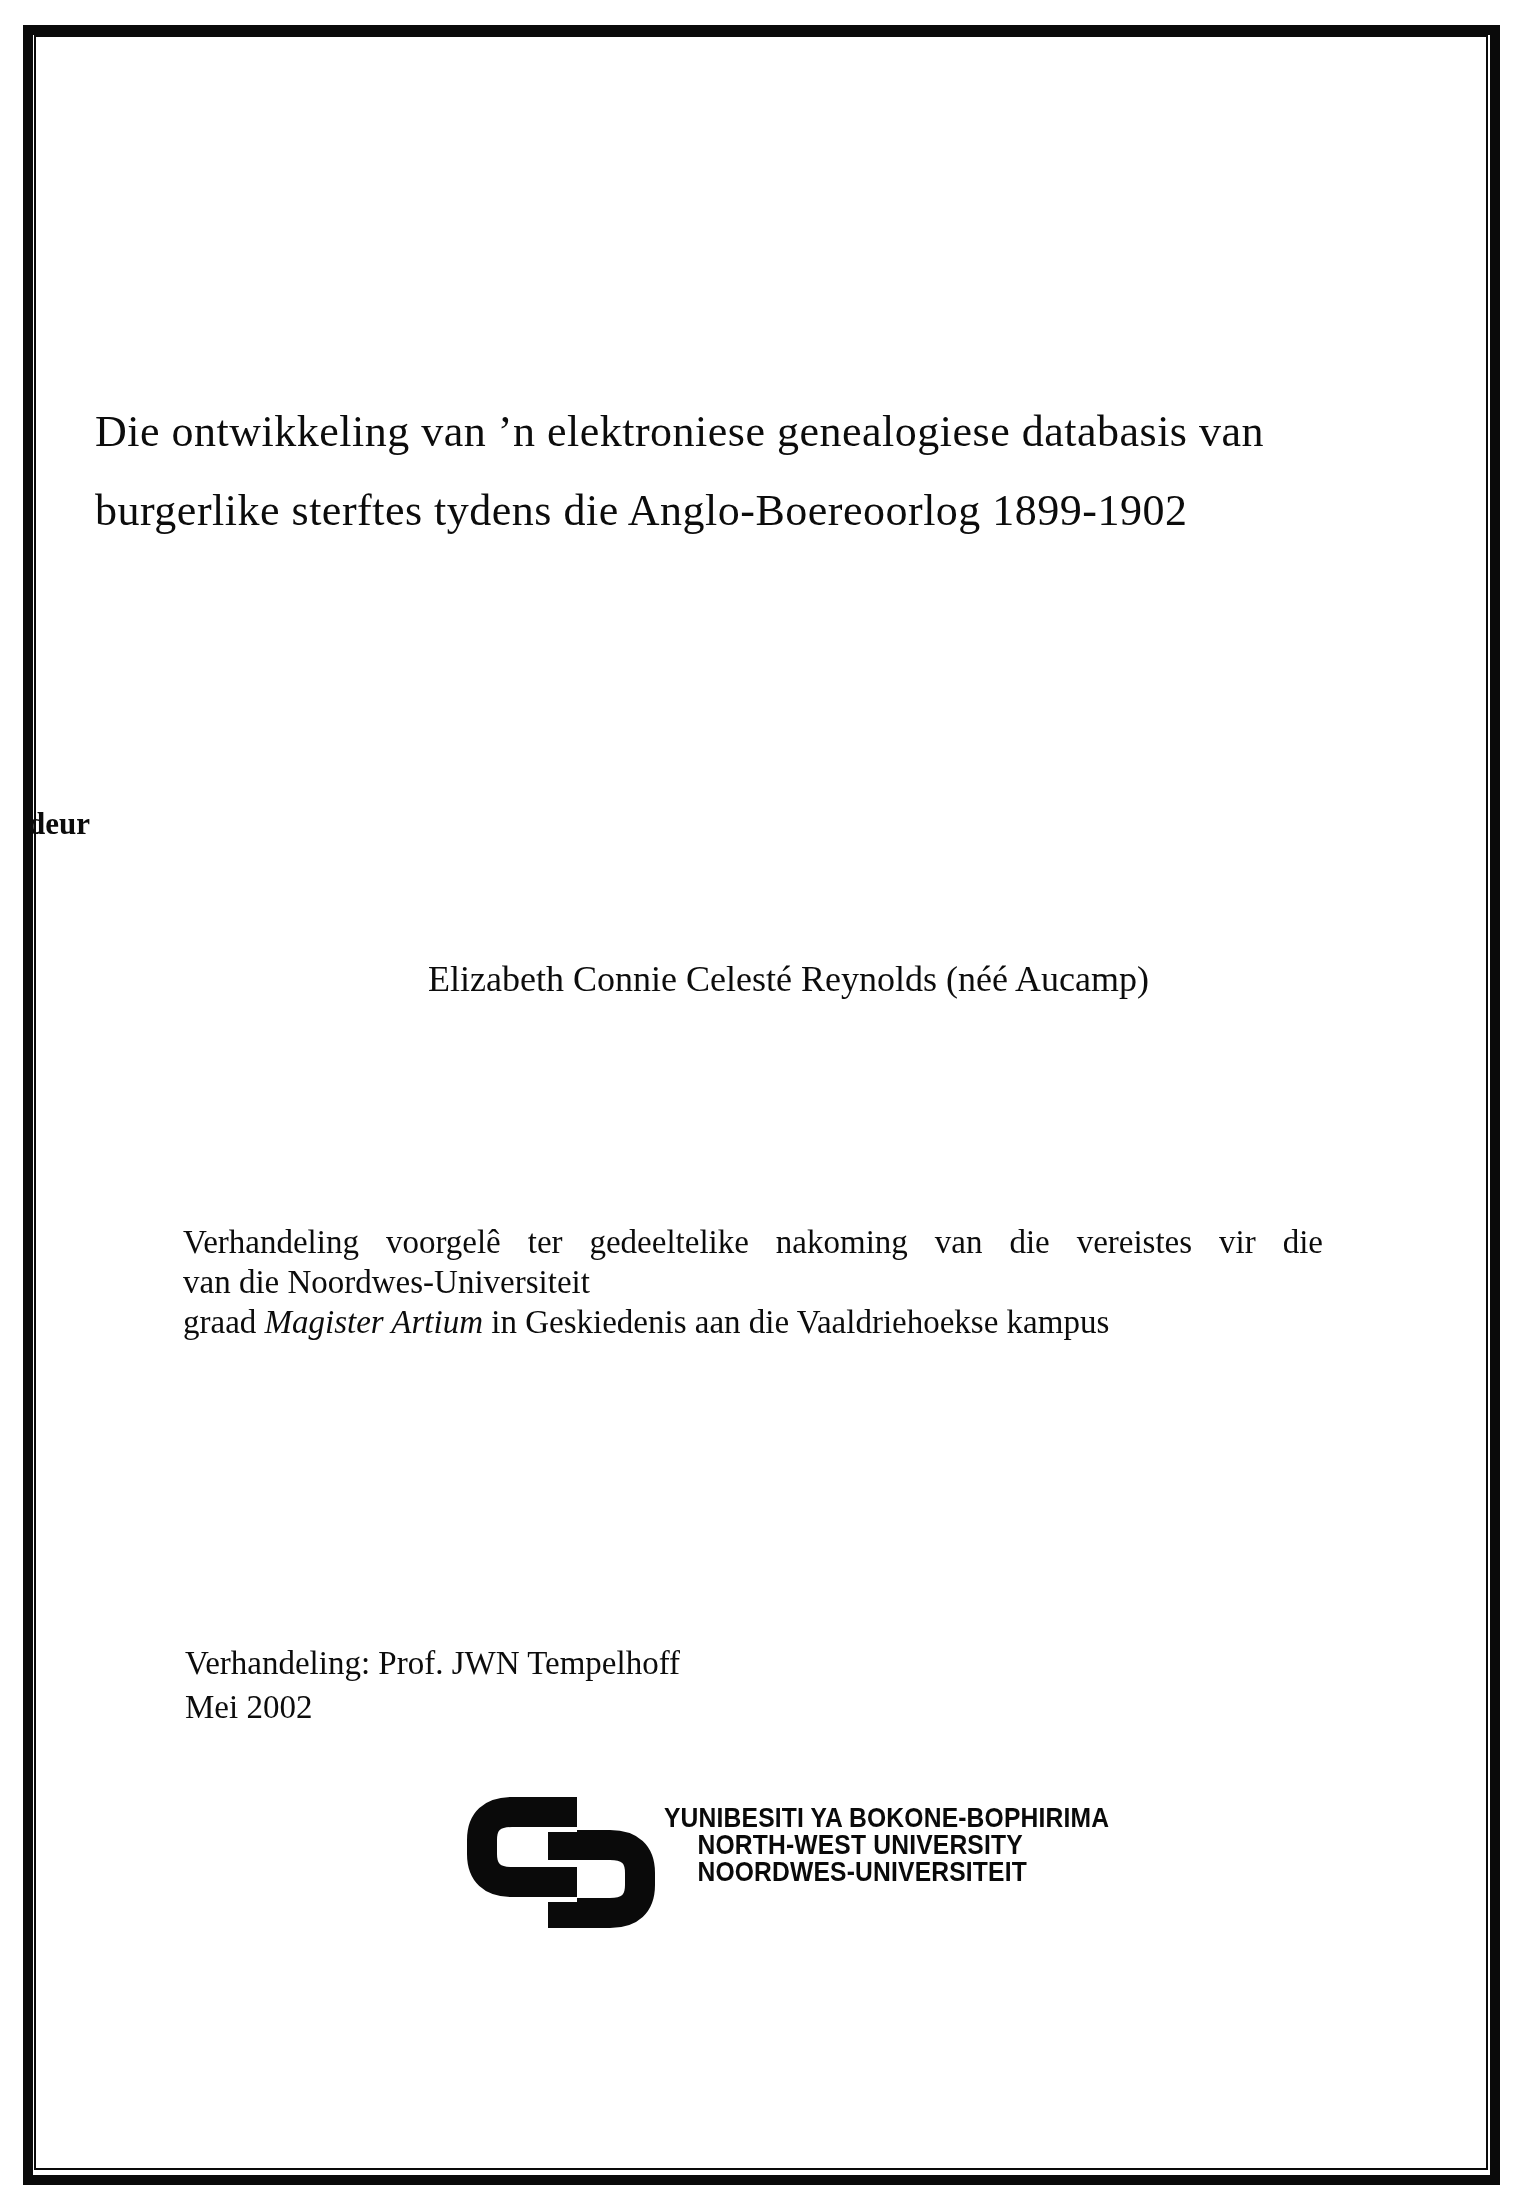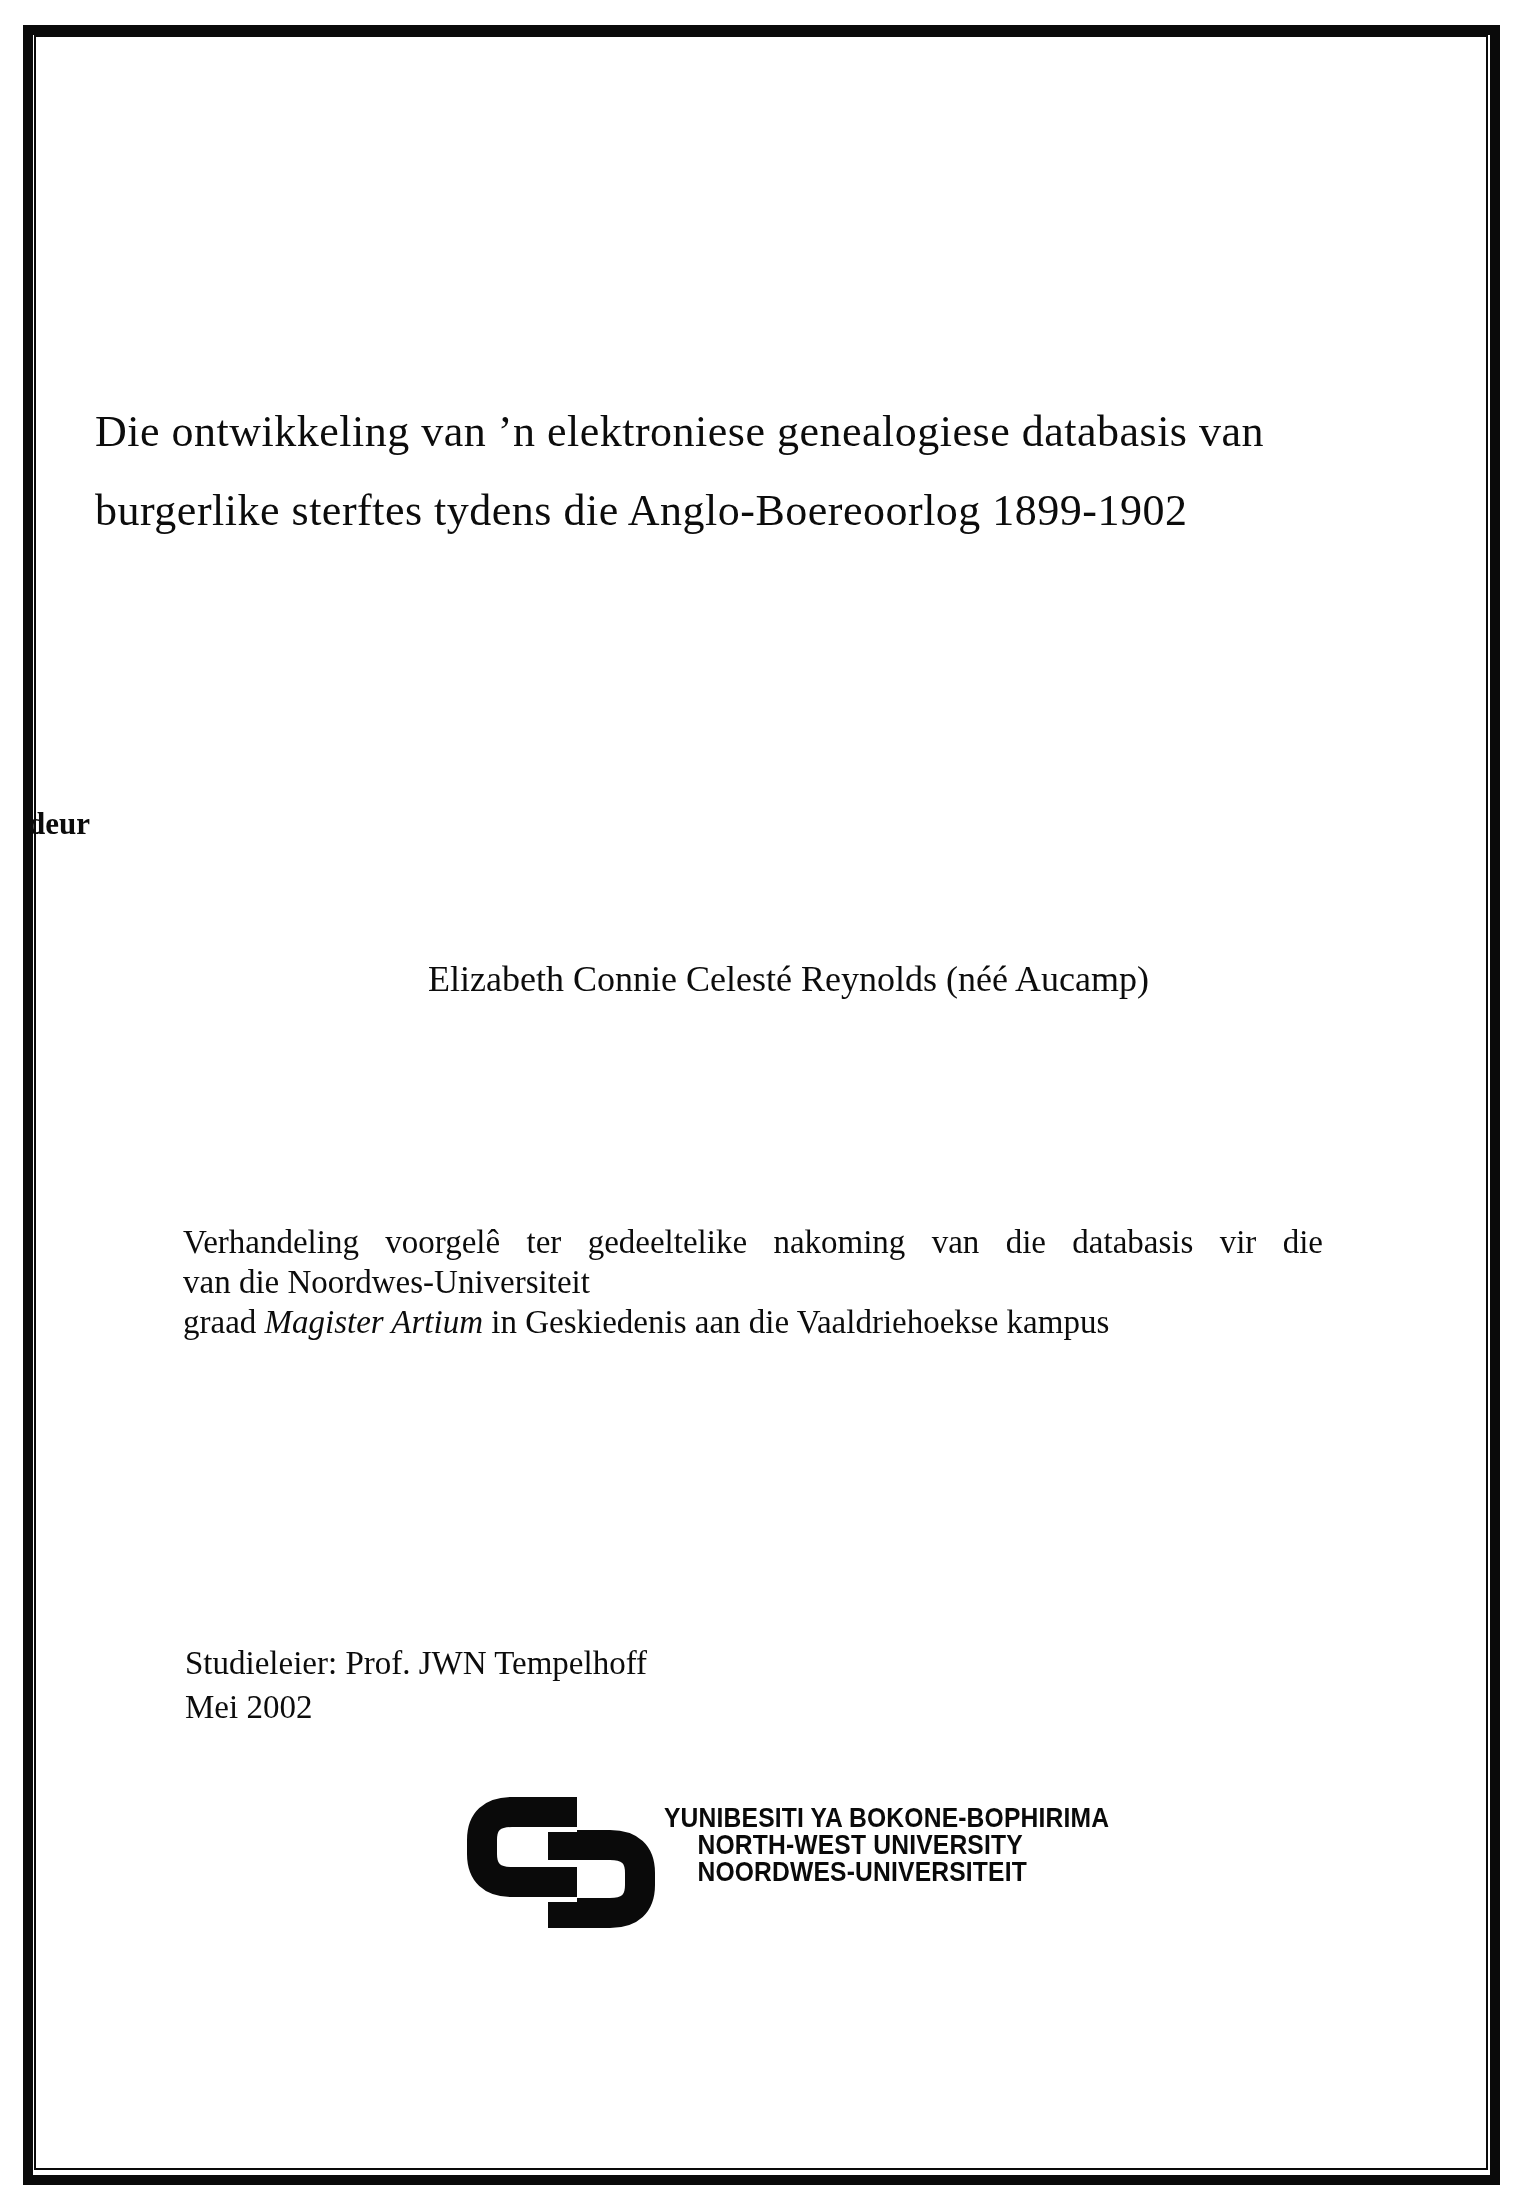--- a/index.html
+++ b/index.html
@@ -99,26 +99,26 @@
   <div class="thesis-title">
     <div>Die ontwikkeling van ’n elektroniese genealogiese databasis van</div>
     <div>burgerlike sterftes tydens die Anglo-Boereoorlog 1899-1902</div>
   </div>
 
   <div class="byline">deur</div>
 
   <div class="author">Elizabeth Connie Celesté Reynolds (néé Aucamp)</div>
 
   <div class="degree-statement">
-    <div class="justified">Verhandeling voorgelê ter gedeeltelike nakoming van die databasis vir die</div>
+    <div class="justified">Verhandeling voorgelê ter gedeeltelike nakoming van die vereistes vir die</div>
     <div>van die Noordwes-Universiteit</div>
     <div><span>graad </span><i>Magister Artium</i><span> in Geskiedenis aan die Vaaldriehoekse kampus</span></div>
   </div>
 
-  <div class="supervisor">Studieleier: Prof. JWN Tempelhoff</div>
+  <div class="supervisor">Verhandeling: Prof. JWN Tempelhoff</div>
 
   <div class="date">Mei 2002</div>
 
   <div class="logo-block">
     <svg class="logo-mark" width="188" height="131" viewBox="0 0 188 131" xmlns="http://www.w3.org/2000/svg">
 
       <path d="M 81 48 H 143 Q 173 48 173 76 V 88 Q 173 116 143 116 H 81" fill="none" stroke="#0a0a0a" stroke-width="30"></path>
 
       <path d="M 110 15 H 45 Q 15 15 15 43 V 57 Q 15 85 45 85 H 110" fill="none" stroke="#ffffff" stroke-width="40"></path>
 

